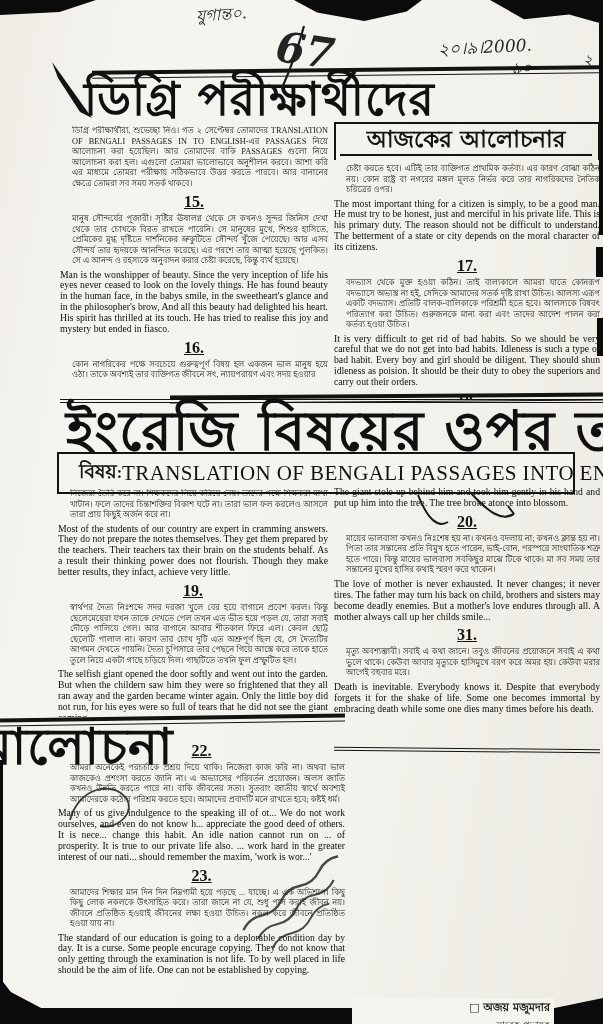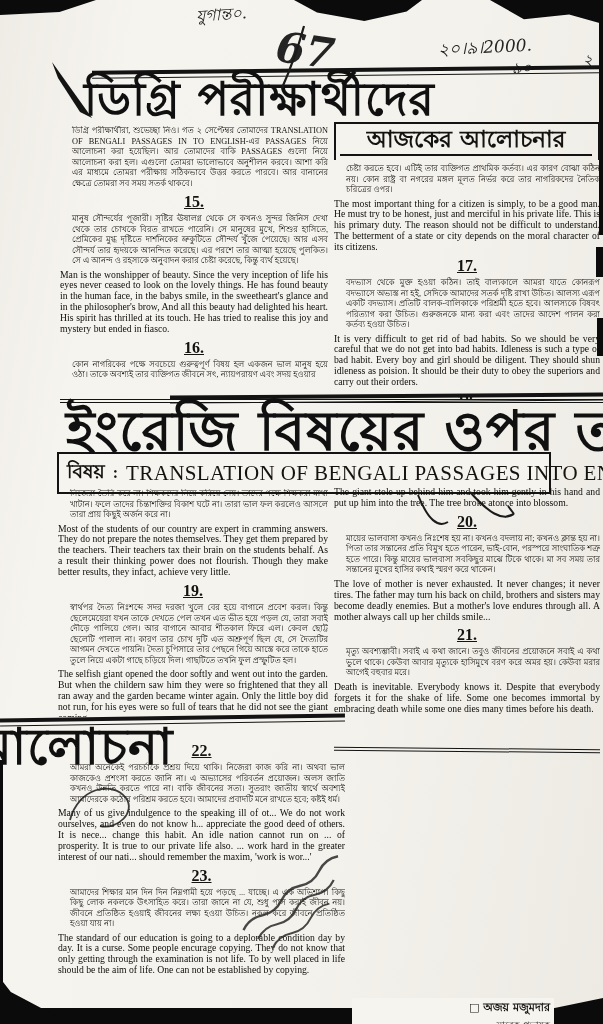--- a/index.html
+++ b/index.html
@@ -27,22 +27,22 @@
     text-align:center;font-weight:bold;font-size:16px;margin:4px 0 3px 0;
     text-decoration:underline;font-family:"Liberation Serif",serif;
   }
   
   .discussion-box{border:2px solid #131313;border-bottom:none;padding:2px 6px 4px 4px;}
   .discussion-title{
     font-family:"DejaVu Sans",sans-serif;font-weight:bold;font-size:23px;line-height:26px;
     text-align:center;border-bottom:2px solid #131313;padding-bottom:2px;white-space:nowrap;
   }
   .subject-box{
-    border:2px solid #131313;display:flex;align-items:center;gap:8px;
-    padding:3px 8px;background:#f6f4ef;
+    border:2px solid #131313;display:flex;align-items:center;
+    padding:3px 20px;background:#f6f4ef;
   }
   .subject-label{font-family:"DejaVu Sans",sans-serif;font-weight:bold;font-size:19px;}
   .subject-colon{font-weight:bold;font-size:16px;}
   .subject-title{font-weight:normal;font-size:21px;letter-spacing:.4px;white-space:nowrap;font-family:"Liberation Serif",serif;}
   
   .hand{font-family:"DejaVu Serif",serif;font-style:italic;color:#242424;}
   
   .byline{
     text-align:right;font-family:"DejaVu Sans",sans-serif;background:#f6f4ef;
     padding:1px 4px 0 8px;
@@ -112,21 +112,21 @@
     <div class="sec-num">19.</div>
     <p class="body-bn">স্বার্থপর দৈত্য নিঃশব্দে সদর দরজা খুলে বের হয়ে বাগানে প্রবেশ করল। কিন্তু ছেলেমেয়েরা যখন তাকে দেখতে পেল তখন এত ভীত হয়ে পড়ল যে, তারা সবাই দৌড়ে পালিয়ে গেল। আর বাগানে আবার শীতকাল ফিরে এল। কেবল ছোট্ট ছেলেটি পালাল না। কারণ তার চোখ দুটি এত অশ্রুপূর্ণ ছিল যে, সে দৈত্যটির আগমন দেখতে পায়নি। দৈত্য চুপিসারে তার পেছনে গিয়ে আস্তে করে তাকে হাতে তুলে নিয়ে একটা গাছে চড়িয়ে দিল। গাছটিতে তখনি ফুল প্রস্ফুটিত হল।</p>
     <p class="body-en">The selfish giant opened the door softly and went out into the garden. But when the childern saw him they were so frightened that they all ran away and the garden became winter again. Only the little boy did not run, for his eyes were so full of tears that he did not see the giant coming.</p>
   </div>
 
   <div class="abs col" style="left:334px;top:487px;width:266px;height:262px;">
     <p class="body-en">The giant stole up behind him and took him gently in his hand and put up him into the tree. The tree broke atonce into blossom.</p>
     <div class="sec-num">20.</div>
     <p class="body-bn">মায়ের ভালবাসা কখনও নিঃশেষ হয় না। কখনও বদলায় না; কখনও ক্লান্ত হয় না। পিতা তার সন্তানের প্রতি বিমুখ হতে পারেন, ভাই-বোন, পরস্পরে সাংঘাতিক শত্রু হতে পারে। কিন্তু মায়ের ভালবাসা সবকিছুর মাঝে টিকে থাকে। মা সব সময় তার সন্তানের মুখের হাসির কথাই স্মরণ করে থাকেন।</p>
     <p class="body-en">The love of mother is never exhausted. It never changes; it never tires. The father may turn his back on child, brothers and sisters may become deadly enemies. But a mother's love endures through all. A mother always call up her childs smile...</p>
-    <div class="sec-num">21.</div>
+    <div class="sec-num">31.</div>
     <p class="body-bn">মৃত্যু অবশ্যম্ভাবী। সবাই এ কথা জানে। তবুও জীবনের প্রয়োজনে সবাই এ কথা ভুলে থাকে। কেউবা আবার মৃত্যুকে হাসিমুখে বরণ করে অমর হয়। কেউবা মরার আগেই বহুবার মরে।</p>
     <p class="body-en">Death is inevitable. Everybody knows it. Despite that everybody forgets it for the shake of life. Some one becomes immortal by embracing death while some one dies many times before his death.</p>
   </div>
   <div class="abs rule-thin" style="left:334px;top:748px;width:266px;transform:rotate(0.5deg);"></div>
 
   <div class="abs rule-double" style="left:0;top:716px;width:345px;transform:rotate(-0.8deg);"></div>
   <div class="abs headline-xl bn" style="left:-16px;top:722px;font-size:50px;">মালোচনা</div>
 
   <div class="abs col" style="left:58px;top:738px;width:287px;height:248px;">
     <div class="sec-num">22.</div>

